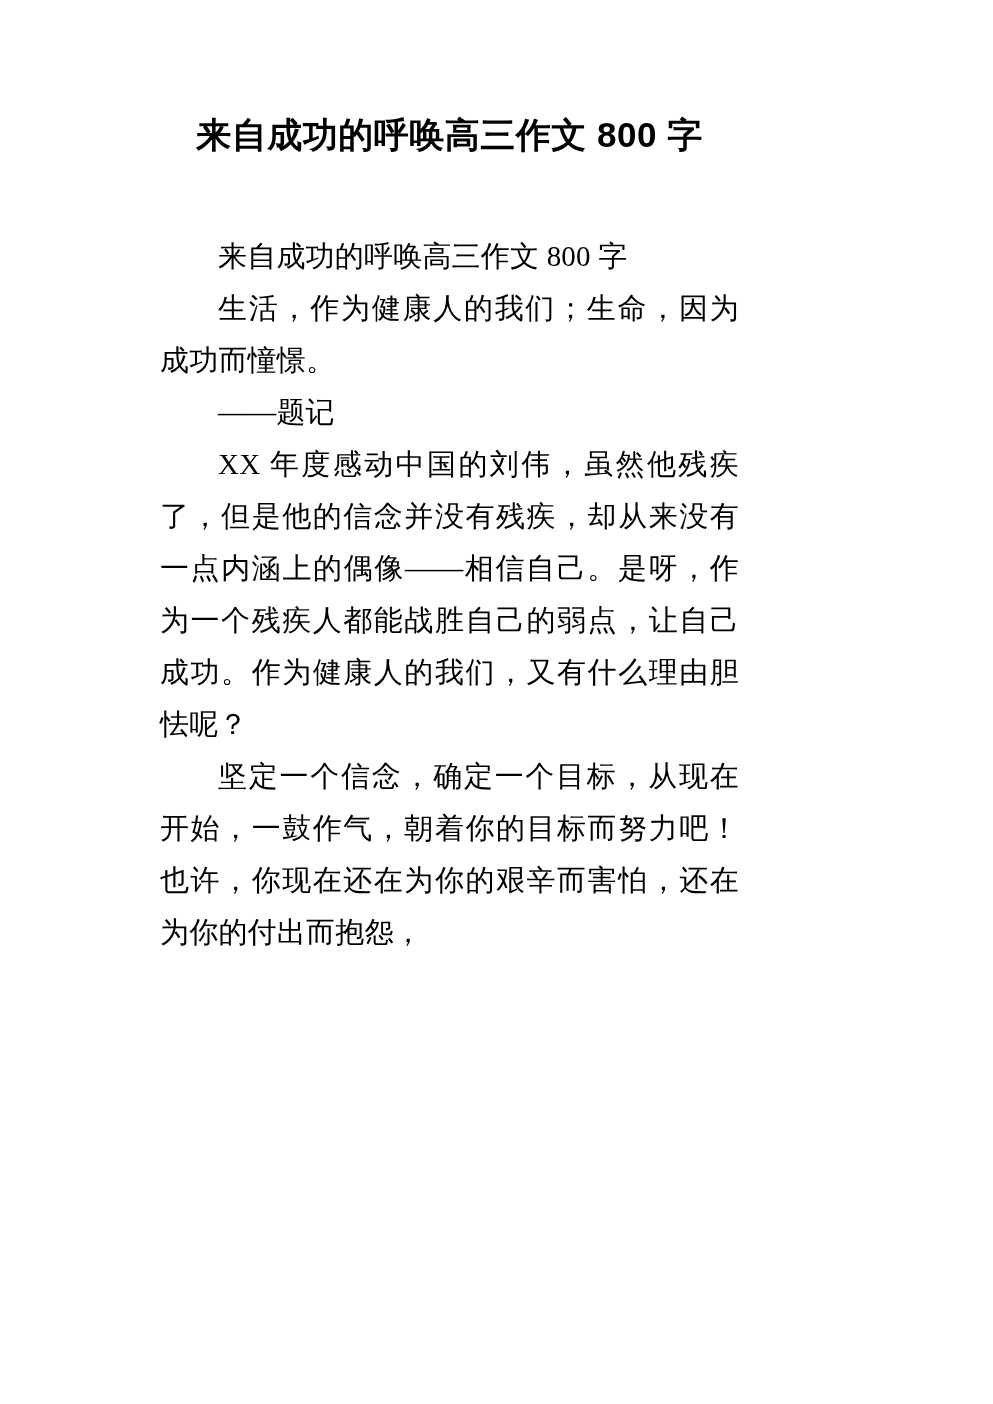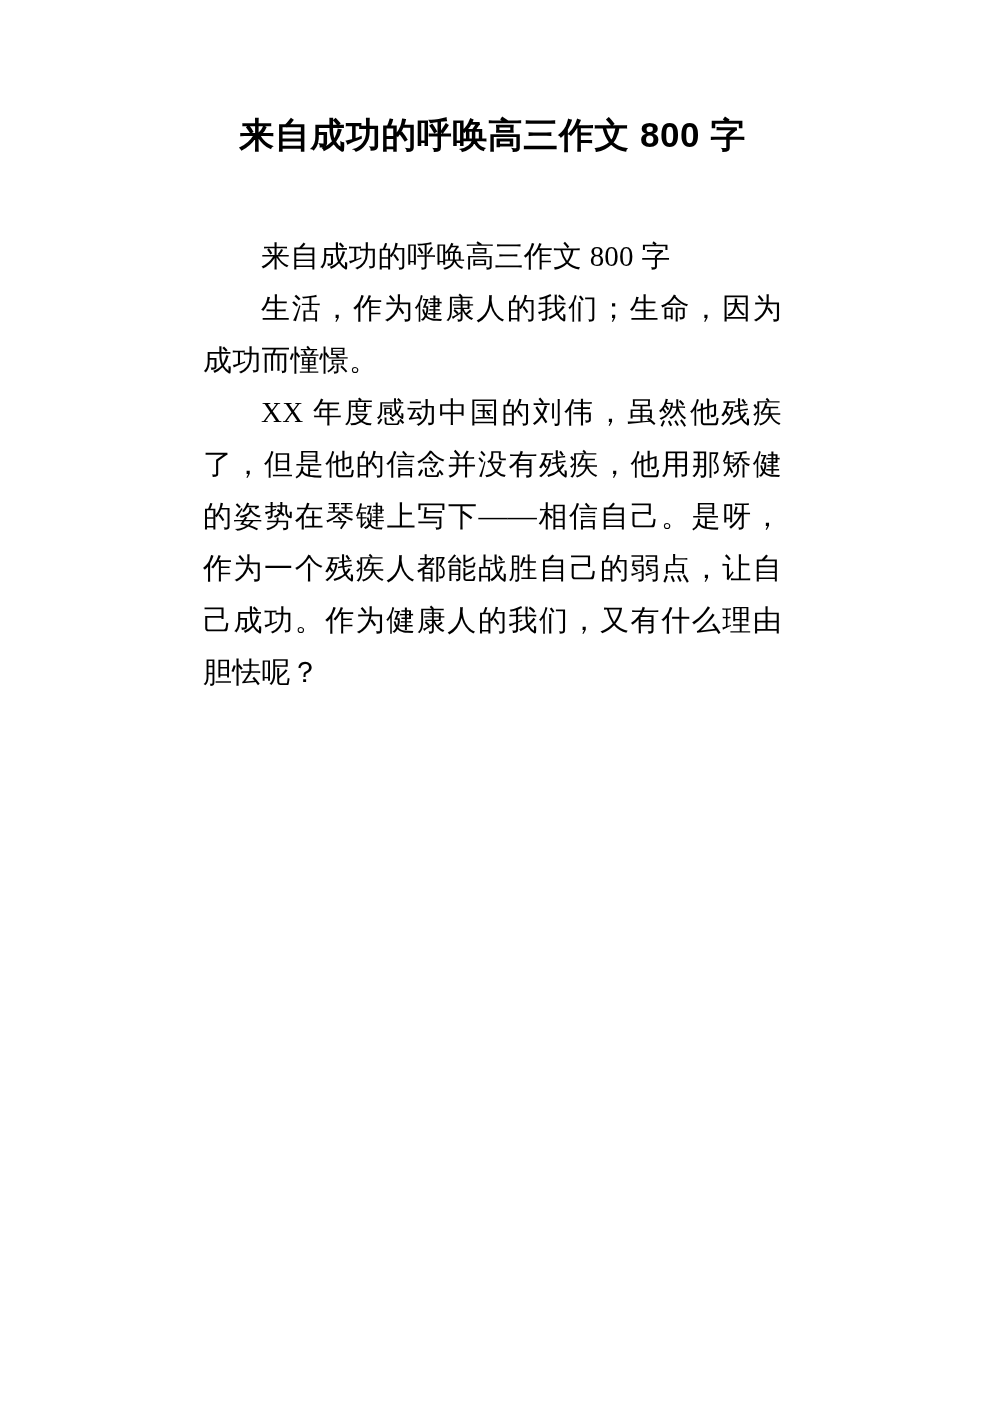--- a/index.html
+++ b/index.html
@@ -13,21 +13,20 @@
     font-family: "Liberation Serif", "DejaVu Serif", serif;
     color: #000000;
     overflow: hidden;
   }
   .page {
     width: 899px;
     height: 1404px;
     box-sizing: border-box;
     padding: 112px 160px 0 160px;
     position: relative;
-    margin-left: 43px;
   }
   .doc-title {
     font-family: "Liberation Sans", "DejaVu Sans", sans-serif;
     font-weight: bold;
     font-size: 35px;
     line-height: 1.3;
     text-align: center;
     letter-spacing: 0.5px;
     margin: 0;
     padding: 0;
@@ -50,16 +49,18 @@
 </head>
 <body>
 
 <div class="page">
 
   <h1 class="doc-title">来自成功的呼唤高三作文 800 字</h1>
 
   <div class="body-block">
     <p class="para indent">来自成功的呼唤高三作文 800 字</p>
     <p class="para indent">生活，作为健康人的我们；生命，因为成功而憧憬。</p>
-    <p class="para indent">XX 年度感动中国的刘伟，虽然他残疾了，但是他的信念并没有残疾，他用那矫健的姿势在琴键上写下——相信自己。是呀，作为一个残疾人都能战胜自己的弱点，让自己成功。作为健康人的我们，又有什么理由胆怯呢？</p>
+    <p class="para indent">——题记</p>
+    <p class="para indent">XX 年度感动中国的刘伟，虽然他残疾了，但是他的信念并没有残疾，却从来没有一点内涵上的偶像——相信自己。是呀，作为一个残疾人都能战胜自己的弱点，让自己成功。作为健康人的我们，又有什么理由胆怯呢？</p>
+    <p class="para indent">坚定一个信念，确定一个目标，从现在开始，一鼓作气，朝着你的目标而努力吧！也许，你现在还在为你的艰辛而害怕，还在为你的付出而抱怨，</p>
   </div>
 
 </div>
 
 </body></html>

